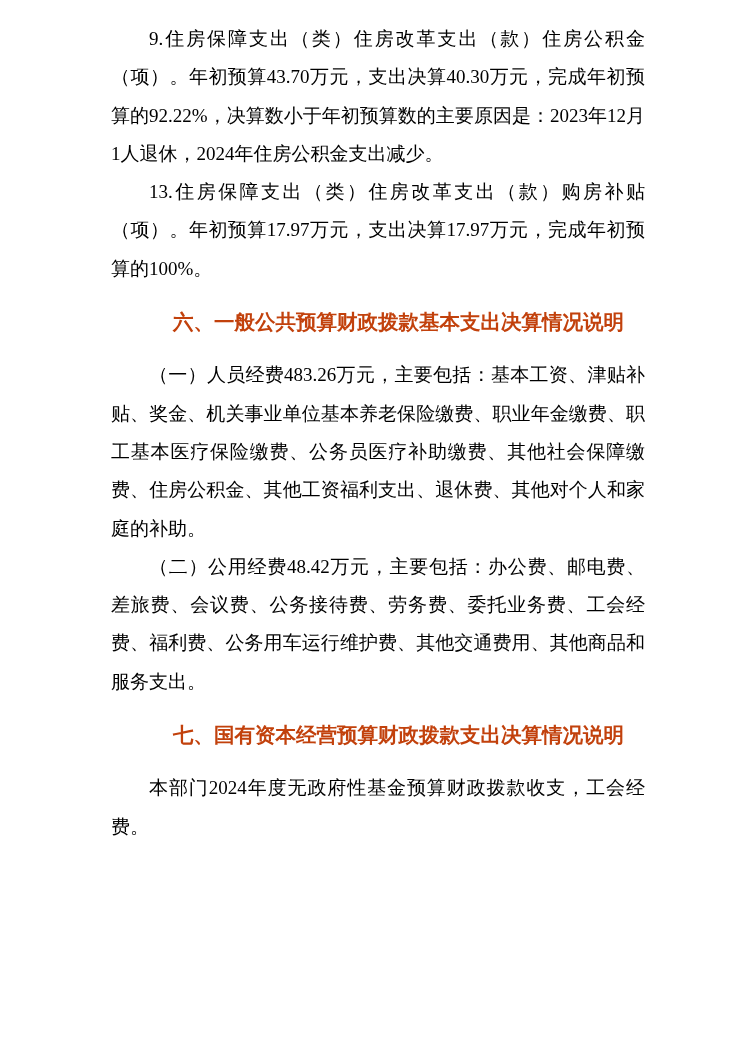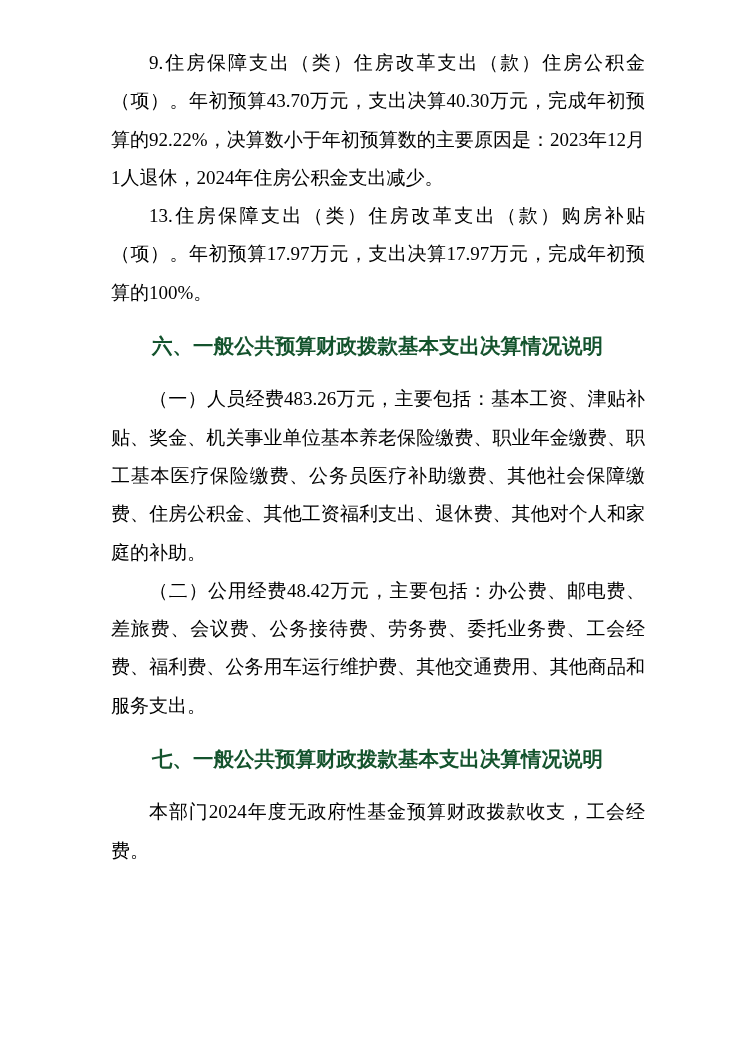--- a/index.html
+++ b/index.html
@@ -6,50 +6,50 @@
     margin: 0;
     padding: 0;
     background: #ffffff;
   }
   .page {
     position: relative;
     width: 750px;
     height: 881px;
     background: #ffffff;
     box-sizing: border-box;
-    padding: 44px 105px 0 111px;
+    padding: 20px 105px 0 111px;
     overflow: hidden;
     color: #000000;
   }
   .para {
     margin: 0;
     font-family: "Liberation Serif", "DejaVu Serif", serif;
     font-size: 19px;
     line-height: 38.3px;
     color: #000000;
     text-align: justify;
     text-justify: inter-character;
     text-indent: 2em;
     word-break: break-all;
   }
   .heading {
     margin: 15px 0;
     font-family: "Liberation Sans", "DejaVu Sans", sans-serif;
     font-weight: 700;
     font-size: 20.5px;
     line-height: 38.3px;
-    color: #14532d;
-    text-align: left;
+    color: #c2410c;
+    text-align: center;
     text-indent: 2em;
   }
 </style>
 </head>
 <body>
 
 <div class="page">
   <p class="para">9.住房保障支出（类）住房改革支出（款）住房公积金（项）。年初预算43.70万元，支出决算40.30万元，完成年初预算的92.22%，决算数小于年初预算数的主要原因是：2023年12月1人退休，2024年住房公积金支出减少。</p>
   <p class="para">13.住房保障支出（类）住房改革支出（款）购房补贴（项）。年初预算17.97万元，支出决算17.97万元，完成年初预算的100%。</p>
   <p class="heading">六、一般公共预算财政拨款基本支出决算情况说明</p>
   <p class="para">（一）人员经费483.26万元，主要包括：基本工资、津贴补贴、奖金、机关事业单位基本养老保险缴费、职业年金缴费、职工基本医疗保险缴费、公务员医疗补助缴费、其他社会保障缴费、住房公积金、其他工资福利支出、退休费、其他对个人和家庭的补助。</p>
   <p class="para">（二）公用经费48.42万元，主要包括：办公费、邮电费、差旅费、会议费、公务接待费、劳务费、委托业务费、工会经费、福利费、公务用车运行维护费、其他交通费用、其他商品和服务支出。</p>
-  <p class="heading">七、一般公共预算财政拨款基本支出决算情况说明</p>
+  <p class="heading">七、国有资本经营预算财政拨款支出决算情况说明</p>
   <p class="para">本部门2024年度无政府性基金预算财政拨款收支，工会经费。</p>
 </div>
 
 </body></html>

